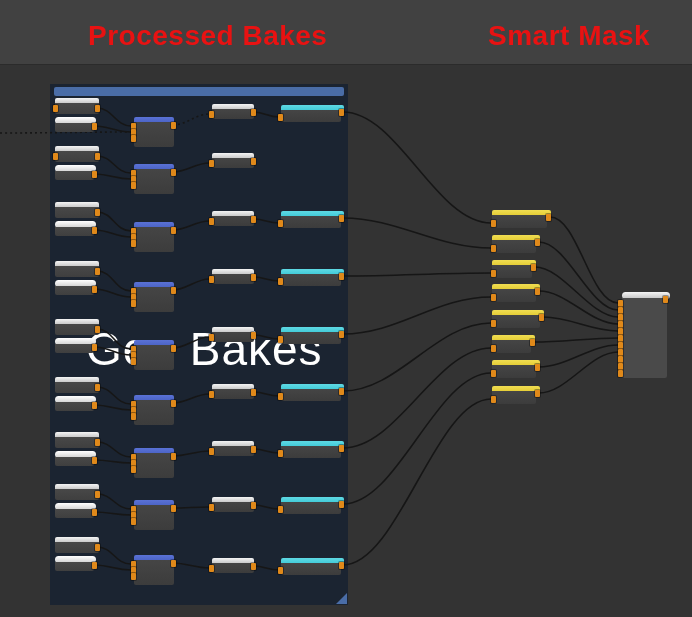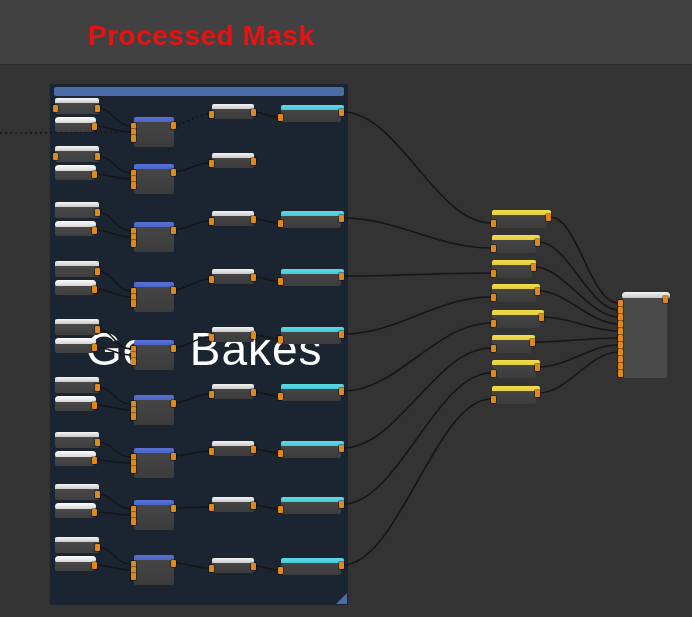--- a/index.html
+++ b/index.html
@@ -449,15 +449,16 @@
       <div class="pin" style="left: 618px; top: 335px;"></div>
       <div class="pin" style="left: 618px; top: 342px;"></div>
       <div class="pin" style="left: 618px; top: 349px;"></div>
       <div class="pin" style="left: 618px; top: 356px;"></div>
       <div class="pin" style="left: 618px; top: 363px;"></div>
       <div class="pin" style="left: 618px; top: 370px;"></div>
       <div class="pin" style="left: 663px; top: 296px;"></div>
     </div>
 
   <div class="topbar">
-    <span class="hlabel" id="lbl-left">Processed Mask</span>
+    <span class="hlabel" id="lbl-left">Processed Bakes</span>
+    <span class="hlabel" id="lbl-right">Smart Mask</span>
   </div>
 </div>
 
 </body></html>

